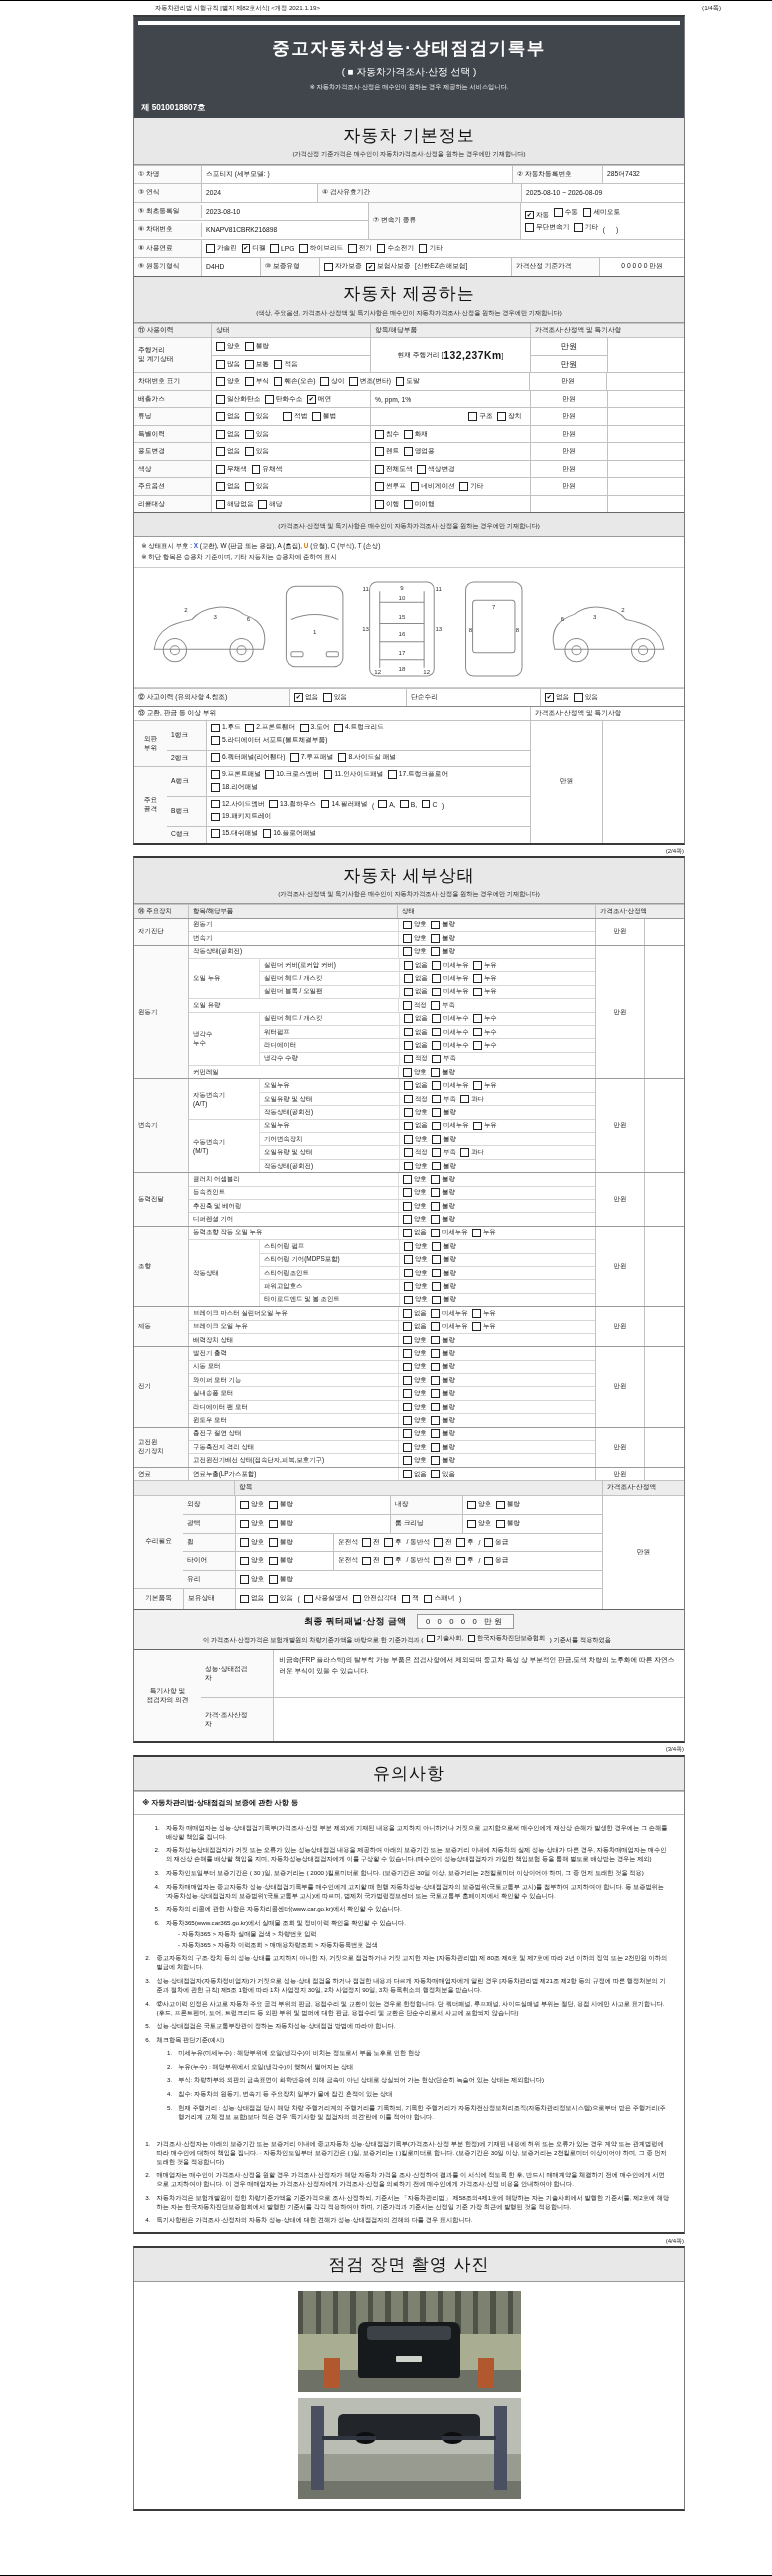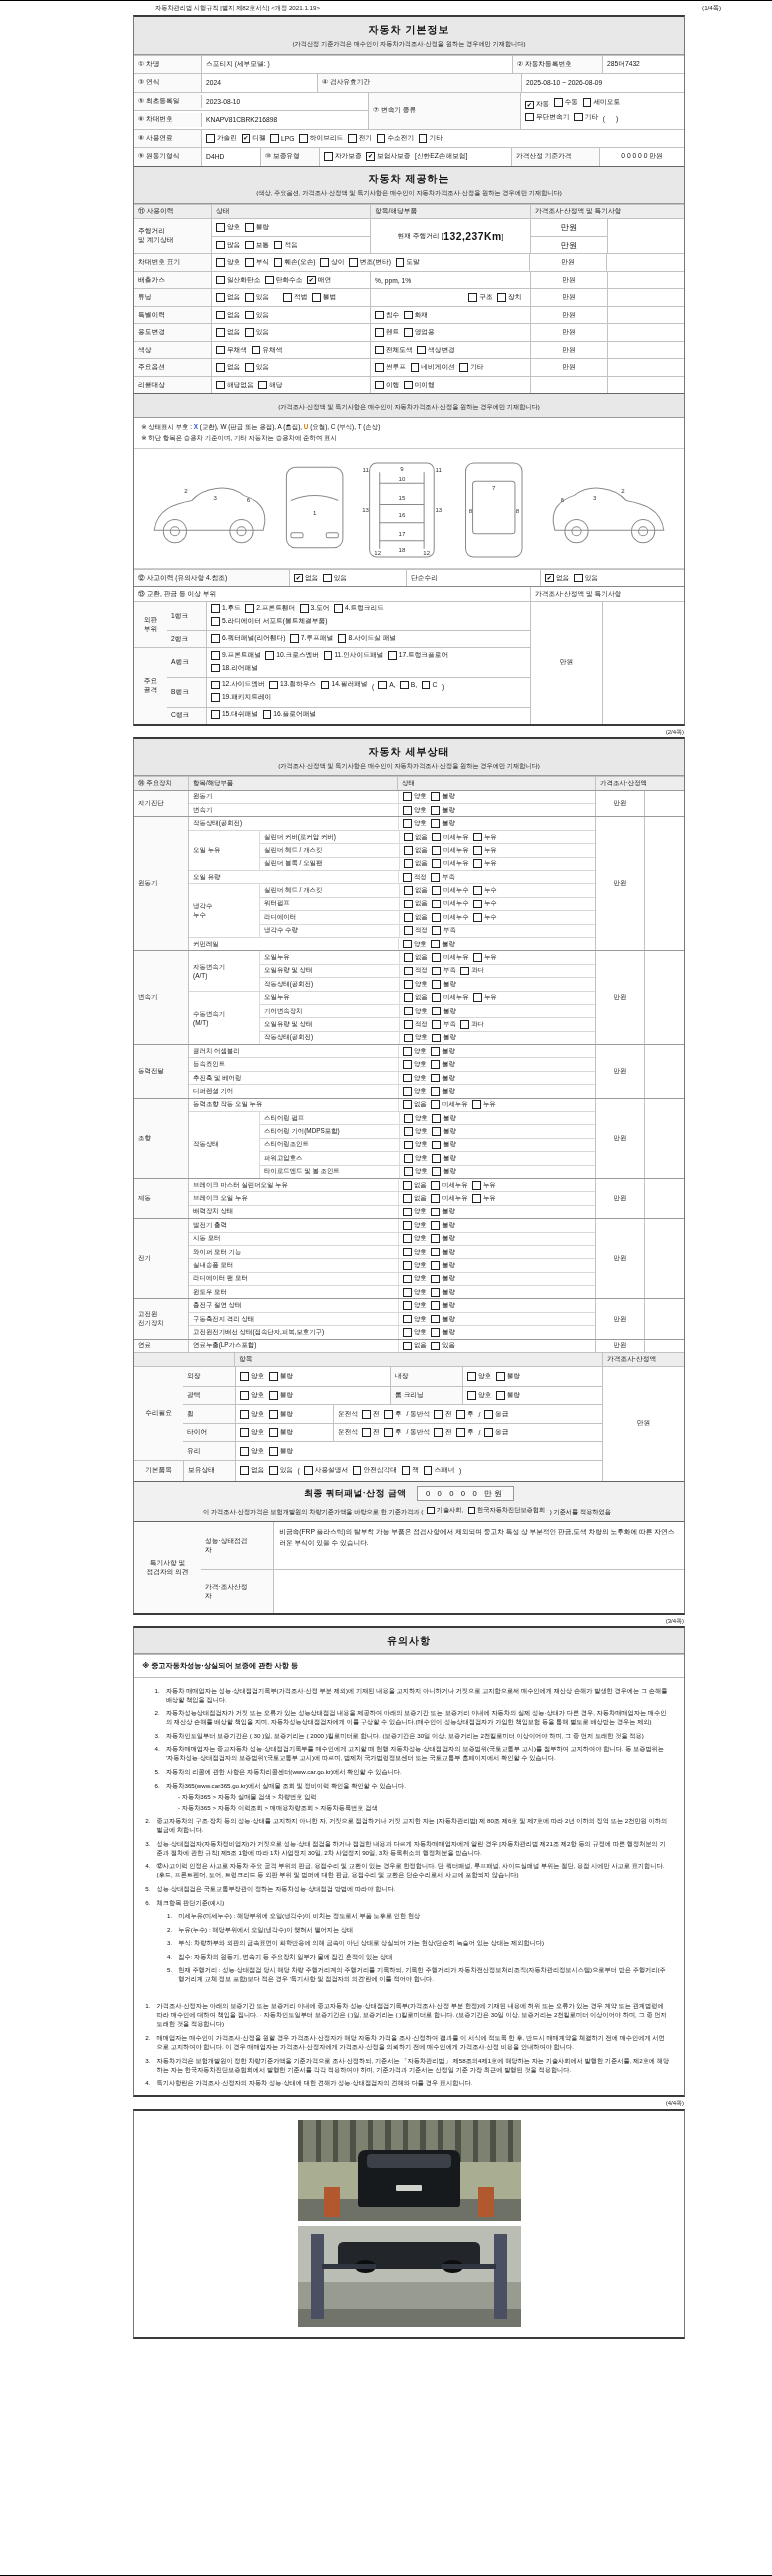--- a/index.html
+++ b/index.html
@@ -13,21 +13,21 @@
   .pgrow{text-align:right;font-size:6px;color:#222;padding:2.1px 1px;height:7.2px}
   
   .darkhdr{background:#41464d;color:#fff;padding:3.6px 4.1px 4.1px}
   .stripe{height:3.6px;background:#fff;margin:0.5px 0 11.3px}
   .t1{text-align:center;font-size:17.5px;font-weight:bold;letter-spacing:1.5px}
   .t2{text-align:center;font-size:9.8px;margin-top:5.7px}
   .t3{text-align:center;font-size:6.2px;margin-top:4.1px;color:#f1f1f1}
   .docno{font-size:8.2px;font-weight:bold;margin:10.3px 0 1px 3.1px}
   
   .band{background:#e8e8e8;border-bottom:0.5px solid #999;text-align:center;padding:5.7px 0 4.6px}
-  .band .bt{font-size:10px;font-weight:bold;letter-spacing:1px}
+  .band .bt{font-size:17px;font-weight:normal;letter-spacing:1px}
   .band .bs{font-size:6.2px;margin-top:3.1px;color:#222}
   
   .trow{display:flex;border-top:0.5px solid #c2c2c2;align-items:stretch;box-sizing:border-box}
   .tcell{border-left:0.5px solid #c2c2c2;padding:2.1px 4.1px;font-size:6.7px;display:flex;align-items:center;box-sizing:border-box;min-height:13.4px}
   .trow .tcell:first-child{border-left:none}
   .lab{background:#fafafa}
   .grow{flex:1 1 auto}
   .hdr{background:#ededed;font-size:6.7px}
   .ctr{justify-content:center;text-align:center}
   .rt{justify-content:flex-end}
@@ -95,20 +95,27 @@
 <body>
 
 <div class="topline">
   <span>자동차관리법 시행규칙 [별지 제82호서식] &lt;개정 2021.1.19&gt;</span>
   <span>(1/4쪽)</span>
 </div>
 
 <div class="sheet">
 
   <section class="block">
+    <div class="darkhdr">
+      <div class="stripe"></div>
+      <div class="t1">중고자동차성능·상태점검기록부</div>
+      <div class="t2">( ■ 자동차가격조사·산정 선택 )</div>
+      <div class="t3">※ 자동차가격조사·산정은 매수인이 원하는 경우 제공하는 서비스입니다.</div>
+      <div class="docno">제 5010018807호</div>
+    </div>
 
     <div class="band">
       <div class="bt">자동차 기본정보</div>
       <div class="bs">(가격산정 기준가격은 매수인이 자동차가격조사·산정을 원하는 경우에만 기재합니다)</div>
     </div>
     <div id="basic-table">
         <div class="trow" style="min-height: 18.5px;">
           <div class="tcell lab" style="width: 67px; flex: 0 0 auto; white-space: pre-line;">① 차명</div>
           <div class="tcell grow" style="white-space: pre-line;">스포티지 (세부모델: )</div>
           <div class="tcell lab" style="width: 90px; flex: 0 0 auto; white-space: pre-line;">② 자동차등록번호</div>
@@ -1345,21 +1352,21 @@
         </div>
       </div>
   </section>
 
   <div class="pgrow"><span>(3/4쪽)</span></div>
 
   <section class="block">
     <div class="band">
       <div class="bt">유의사항</div>
     </div>
-    <div class="subhead">※ 중고자동차성능·상실되어 보증에 관한 사항 등</div>
+    <div class="subhead">※ 자동차관리법·상태점검의 보증에 관한 사항 등</div>
     <div id="notice-items" style="padding:4.1px 0 9.3px">
         <div class="nitem l2">
           <span class="nn">1.</span>
           <span>자동차 매매업자는 성능·상태점검기록부(가격조사·산정 부분 제외)에 기재된 내용을 고지하지 아니하거나 거짓으로 고지함으로써 매수인에게 재산상 손해가 발생한 경우에는 그 손해를 배상할 책임을 집니다.</span>
         </div>
         <div class="nitem l2">
           <span class="nn">2.</span>
           <span>자동차성능상태점검자가 거짓 또는 오류가 있는 성능상태점검 내용을 제공하여 아래의 보증기간 또는 보증거리 이내에 자동차의 실제 성능·상태가 다른 경우, 자동차매매업자는 매수인의 재산상 손해를 배상할 책임을 지며, 자동차성능상태점검자에게 이를 구상할 수 있습니다.(매수인이 성능상태점검자가 가입한 책임보험 등을 통해 별도로 배상받는 경우는 제외)</span>
         </div>
         <div class="nitem l2">
@@ -1437,20 +1444,23 @@
         <div class="nitem">
           <span class="nn">4.</span>
           <span>특기사항란은 가격조사·산정자의 자동차 성능·상태에 대한 견해가 성능·상태점검자의 견해와 다를 경우 표시합니다.</span>
         </div>
       </div>
   </section>
 
   <div class="pgrow"><span>(4/4쪽)</span></div>
 
   <section class="block">
+    <div class="band">
+      <div class="bt">점검 장면 촬영 사진</div>
+    </div>
     <div class="photoswrap">
       <div class="photo">
         <div class="p1ceil"></div>
         <div class="p1wall"></div>
         <div class="p1floor"></div>
         <div class="p1liftL"></div>
         <div class="p1liftR"></div>
         <div class="p1car"></div>
         <div class="p1win"></div>
         <div class="p1plate"></div>

